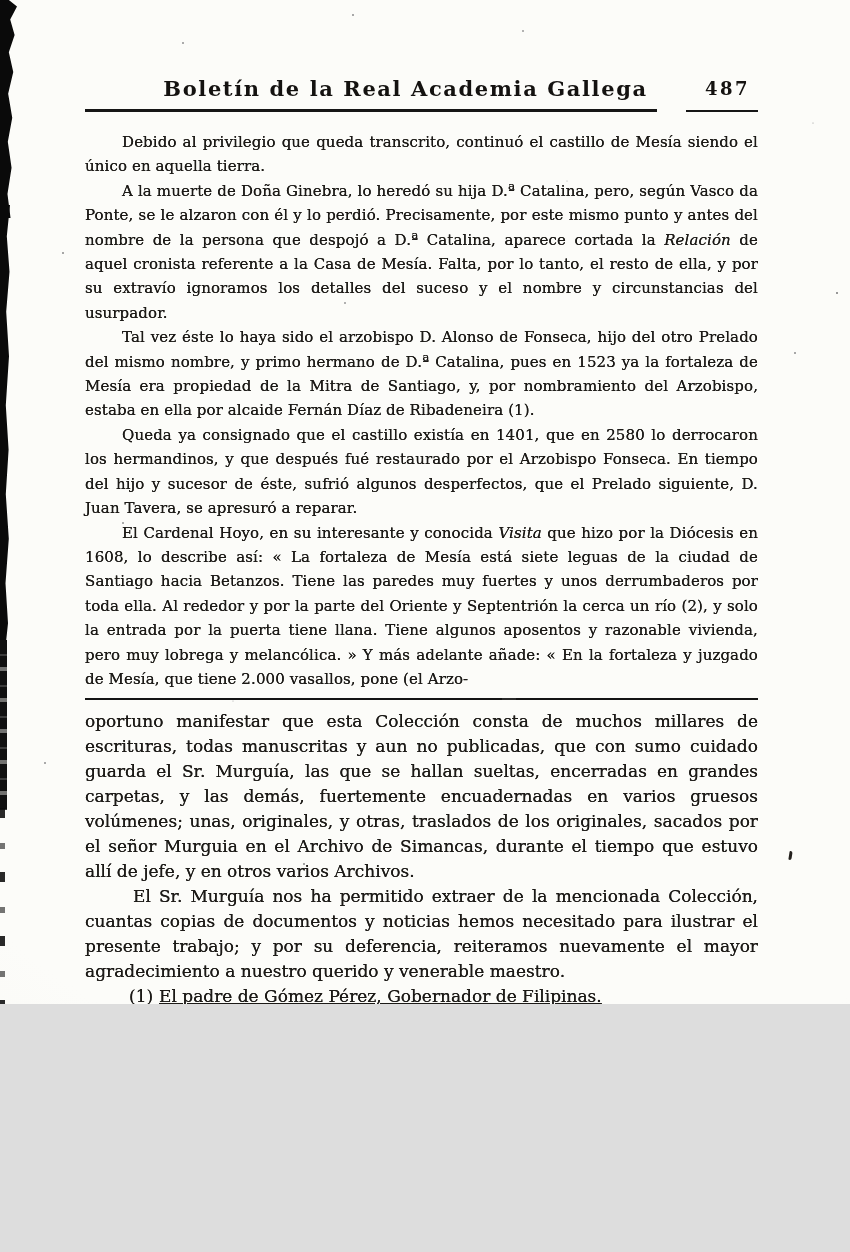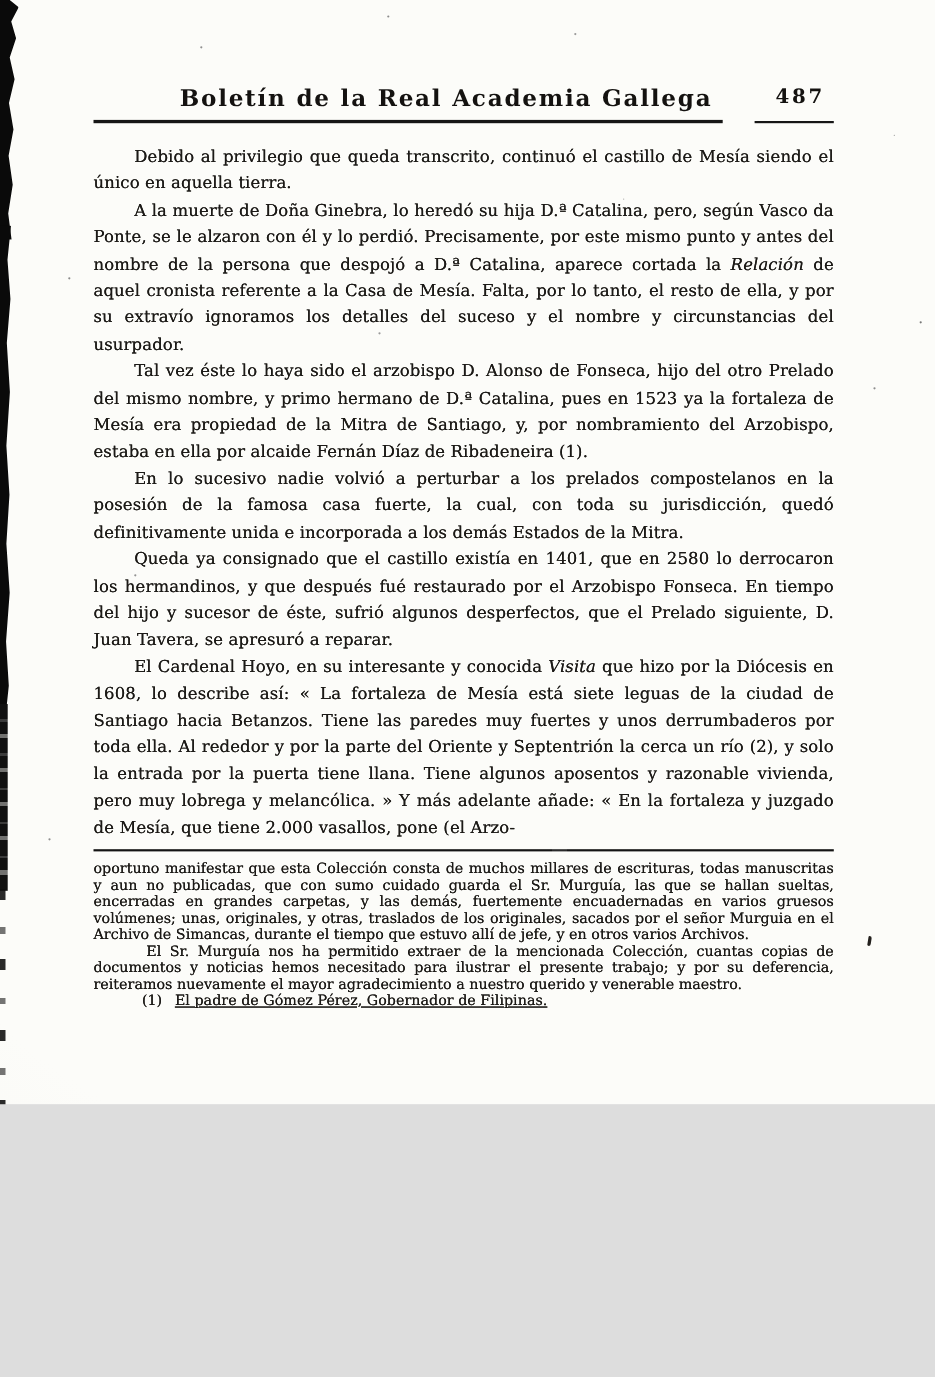--- a/index.html
+++ b/index.html
@@ -97,22 +97,22 @@
   .main-text p { margin: 0; text-indent: 37px; }
   .main-text em { }
 
   .footnote-rule {
     margin-top: 7px; height: 2px; width: 100%;
     background: linear-gradient(90deg, #141414 0 62%, #2a2a2a 62% 64%, #141414 64% 100%);
   }
 
   .footnote {
     margin-top: 9px;
-    font-size: 13px;
-    line-height: 15px;
+    font-size: 17px;
+    line-height: 25px;
     text-align: justify;
     text-shadow: 0 0 0.35px var(--ink);
   }
   .footnote p { margin: 0; }
   .footnote p.indent { text-indent: 48px; }
   .footnote p.note { padding-left: 44px; text-align: left; text-decoration: underline; }
   .fn-marker { display: inline-block; width: 30px; }
 </style>
 </head>
 <body>
@@ -132,21 +132,20 @@
       <div class="header-title">Boletín de la Real Academia Gallega</div>
       <div class="page-number">487</div>
       <div class="header-rule"></div>
       <div class="header-rule-short"></div>
     </div>
 
     <div class="main-text">
         <p><span>Debido al privilegio que queda transcrito, continuó el castillo de Mesía siendo el único en aquella tierra.</span></p>
         <p><span>A la muerte de Doña Ginebra, lo heredó su hija D.ª Catalina, pero, según Vasco da Ponte, se le alzaron con él y lo perdió. Precisamente, por este mismo punto y antes del nombre de la persona que despojó a D.ª Catalina, aparece cortada la </span><em>Relación</em><span> de aquel cronista referente a la Casa de Mesía. Falta, por lo tanto, el resto de ella, y por su extravío ignoramos los detalles del suceso y el nombre y circunstancias del usurpador.</span></p>
         <p><span>Tal vez éste lo haya sido el arzobispo D. Alonso de Fonseca, hijo del otro Prelado del mismo nombre, y primo hermano de D.ª Catalina, pues en 1523 ya la fortaleza de Mesía era propiedad de la Mitra de Santiago, y, por nombramiento del Arzobispo, estaba en ella por alcaide Fernán Díaz de Ribadeneira (1).</span></p>
-        <p><span>En lo sucesivo nadie volvió a perturbar a los prelados compostelanos en la posesión de la famosa casa fuerte, la cual, con toda su jurisdicción, quedó definitivamente unida e incorporada a los demás Estados de la Mitra.</span></p>
         <p><span>Queda ya consignado que el castillo existía en 1401, que en 2580 lo derrocaron los hermandinos, y que después fué restaurado por el Arzobispo Fonseca. En tiempo del hijo y sucesor de éste, sufrió algunos desperfectos, que el Prelado siguiente, D. Juan Tavera, se apresuró a reparar.</span></p>
         <p><span>El Cardenal Hoyo, en su interesante y conocida </span><em>Visita</em><span> que hizo por la Diócesis en 1608, lo describe así: « La fortaleza de Mesía está siete leguas de la ciudad de Santiago hacia Betanzos. Tiene las paredes muy fuertes y unos derrumbaderos por toda ella. Al rededor y por la parte del Oriente y Septentrión la cerca un río (2), y solo la entrada por la puerta tiene llana. Tiene algunos aposentos y razonable vivienda, pero muy lobrega y melancólica. » Y más adelante añade: « En la fortaleza y juzgado de Mesía, que tiene 2.000 vasallos, pone (el Arzo-</span></p>
       </div>
 
     <div class="footnote-rule"></div>
 
     <div class="footnote">
         <p class="">oportuno manifestar que esta Colección consta de muchos millares de escrituras, todas manuscritas y aun no publicadas, que con sumo cuidado guarda el Sr. Murguía, las que se hallan sueltas, encerradas en grandes carpetas, y las demás, fuertemente encuadernadas en varios gruesos volúmenes; unas, originales, y otras, traslados de los originales, sacados por el señor Murguia en el Archivo de Simancas, durante el tiempo que estuvo allí de jefe, y en otros varios Archivos.</p>
         <p class="indent">El Sr. Murguía nos ha permitido extraer de la mencionada Colección, cuantas copias de documentos y noticias hemos necesitado para ilustrar el presente trabajo; y por su deferencia, reiteramos nuevamente el mayor agradecimiento a nuestro querido y venerable maestro.</p>
         <p class="note"><span class="fn-marker">(1)</span><span>El padre de Gómez Pérez, Gobernador de Filipinas.</span></p>

